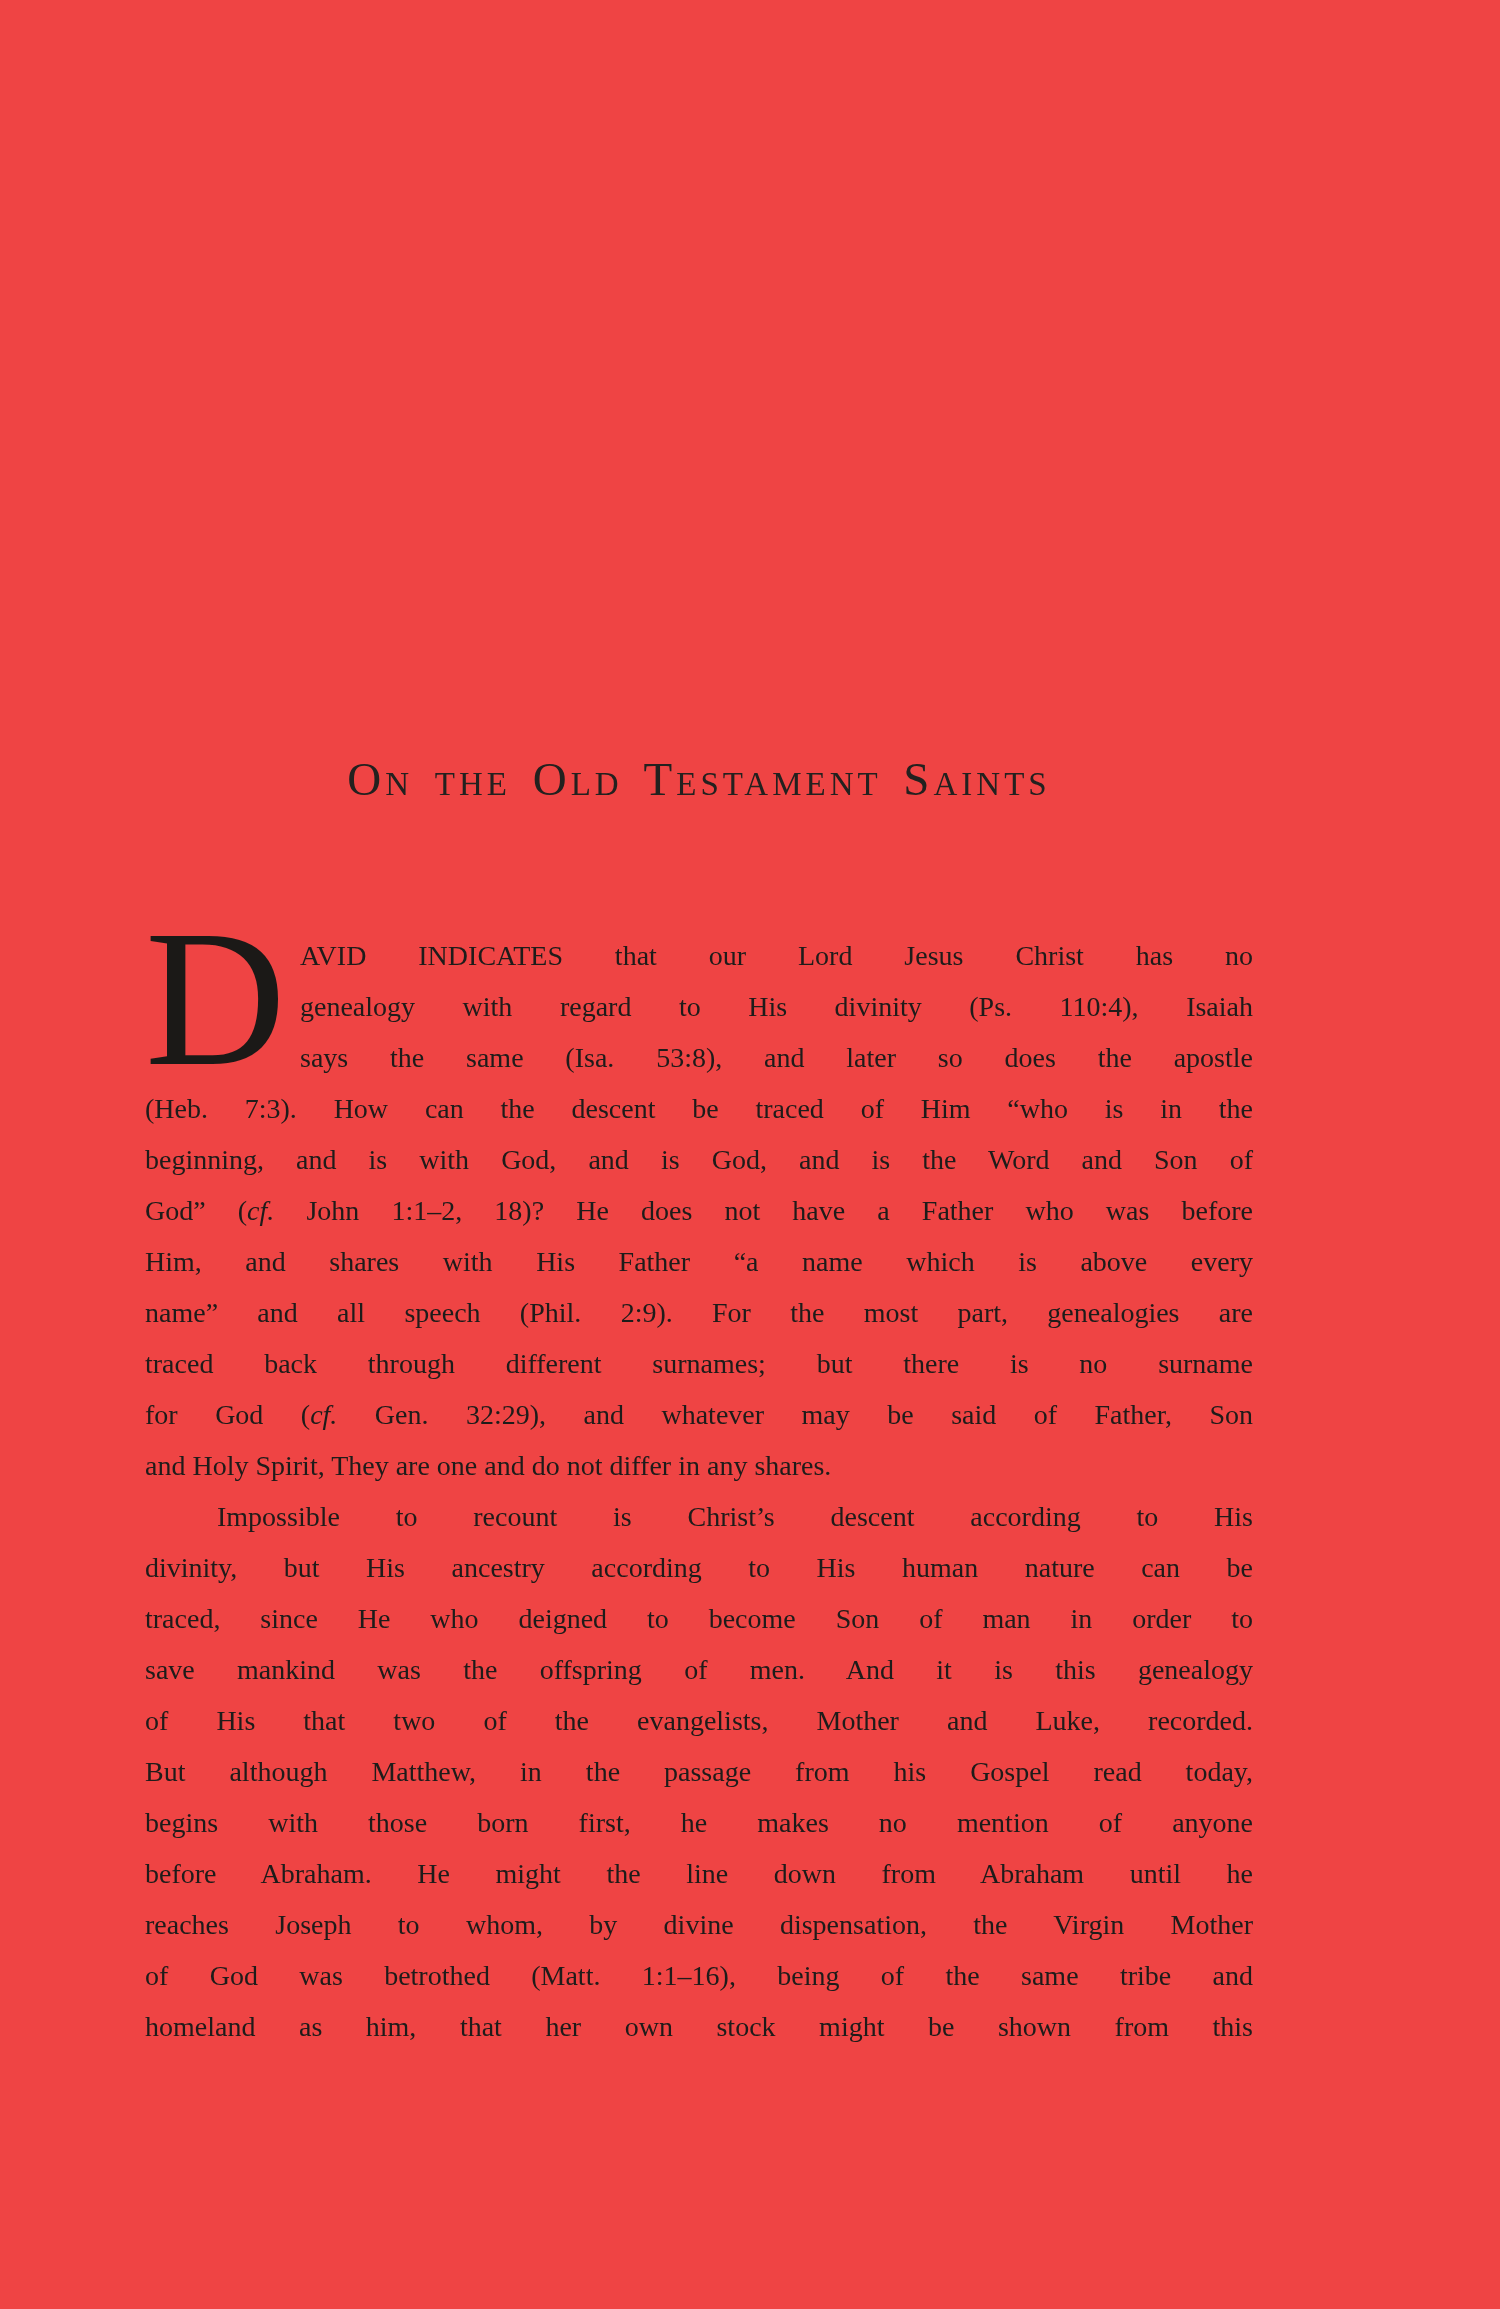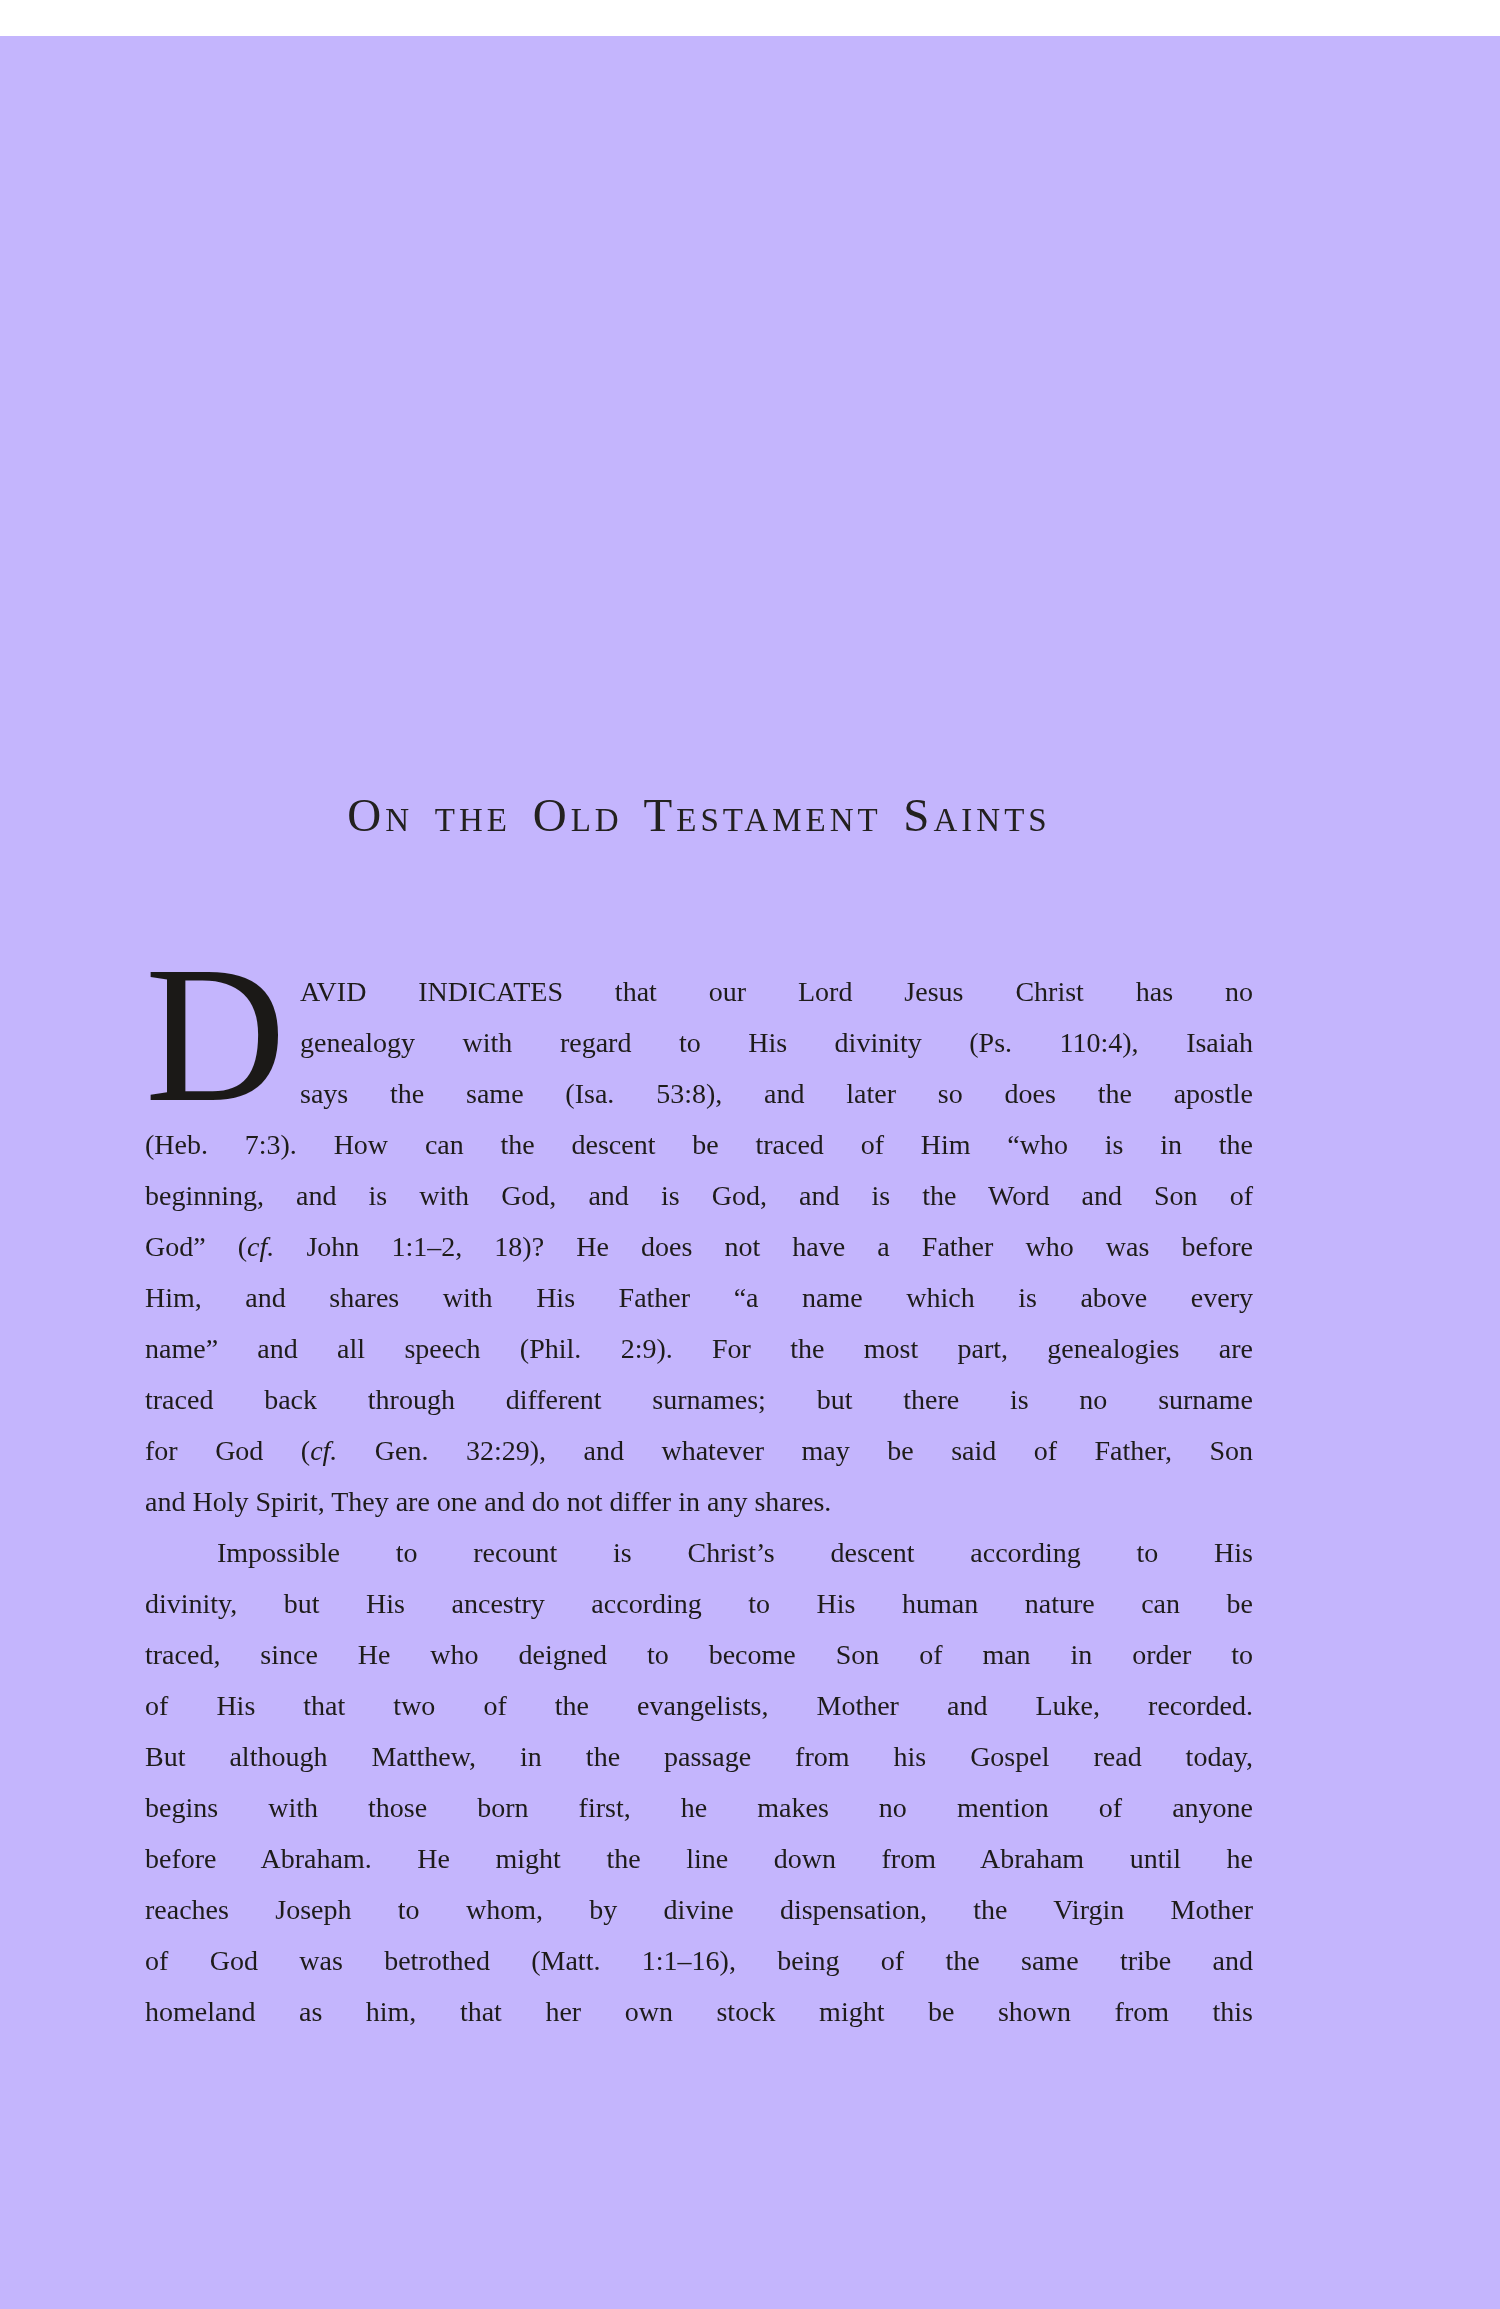--- a/index.html
+++ b/index.html
@@ -6,22 +6,21 @@
   body{
     width:1500px;height:2309px;
     background:#ffffff;
     font-family:"Liberation Serif","DejaVu Serif",serif;
     color:#1e1c1a;
     overflow:hidden;
     position:relative;
   }
   .page{
     position:absolute;inset:0;
-    background:#c4b5fd;
-    margin-top:36px;
+    background:#ef4444;
   }
   .chapter-title{
     position:absolute;
     top:752px;left:145px;width:1108px;
     text-align:center;
     font-size:47px;
     font-variant:small-caps;
     letter-spacing:4px;
     word-spacing:6px;
     color:#23211f;
@@ -75,20 +74,21 @@
         <div class="line">Him, and shares with His Father “a name which is above every</div>
         <div class="line">name” and all speech (Phil. 2:9). For the most part, genealogies are</div>
         <div class="line">traced back through different surnames; but there is no surname</div>
         <div class="line">for God (<i>cf.</i> Gen. 32:29), and whatever may be said of Father, Son</div>
         <div class="line">and Holy Spirit, They are one and do not differ in any shares.</div>
       </div>
     <div class="para para-2">
         <div class="line">Impossible to recount is Christ’s descent according to His</div>
         <div class="line">divinity, but His ancestry according to His human nature can be</div>
         <div class="line">traced, since He who deigned to become Son of man in order to</div>
+        <div class="line">save mankind was the offspring of men. And it is this genealogy</div>
         <div class="line">of His that two of the evangelists, Mother and Luke, recorded.</div>
         <div class="line">But although Matthew, in the passage from his Gospel read today,</div>
         <div class="line">begins with those born first, he makes no mention of anyone</div>
         <div class="line">before Abraham. He might the line down from Abraham until he</div>
         <div class="line">reaches Joseph to whom, by divine dispensation, the Virgin Mother</div>
         <div class="line">of God was betrothed (Matt. 1:1–16), being of the same tribe and</div>
         <div class="line">homeland as him, that her own stock might be shown from this</div>
       </div>
   </div>
 

